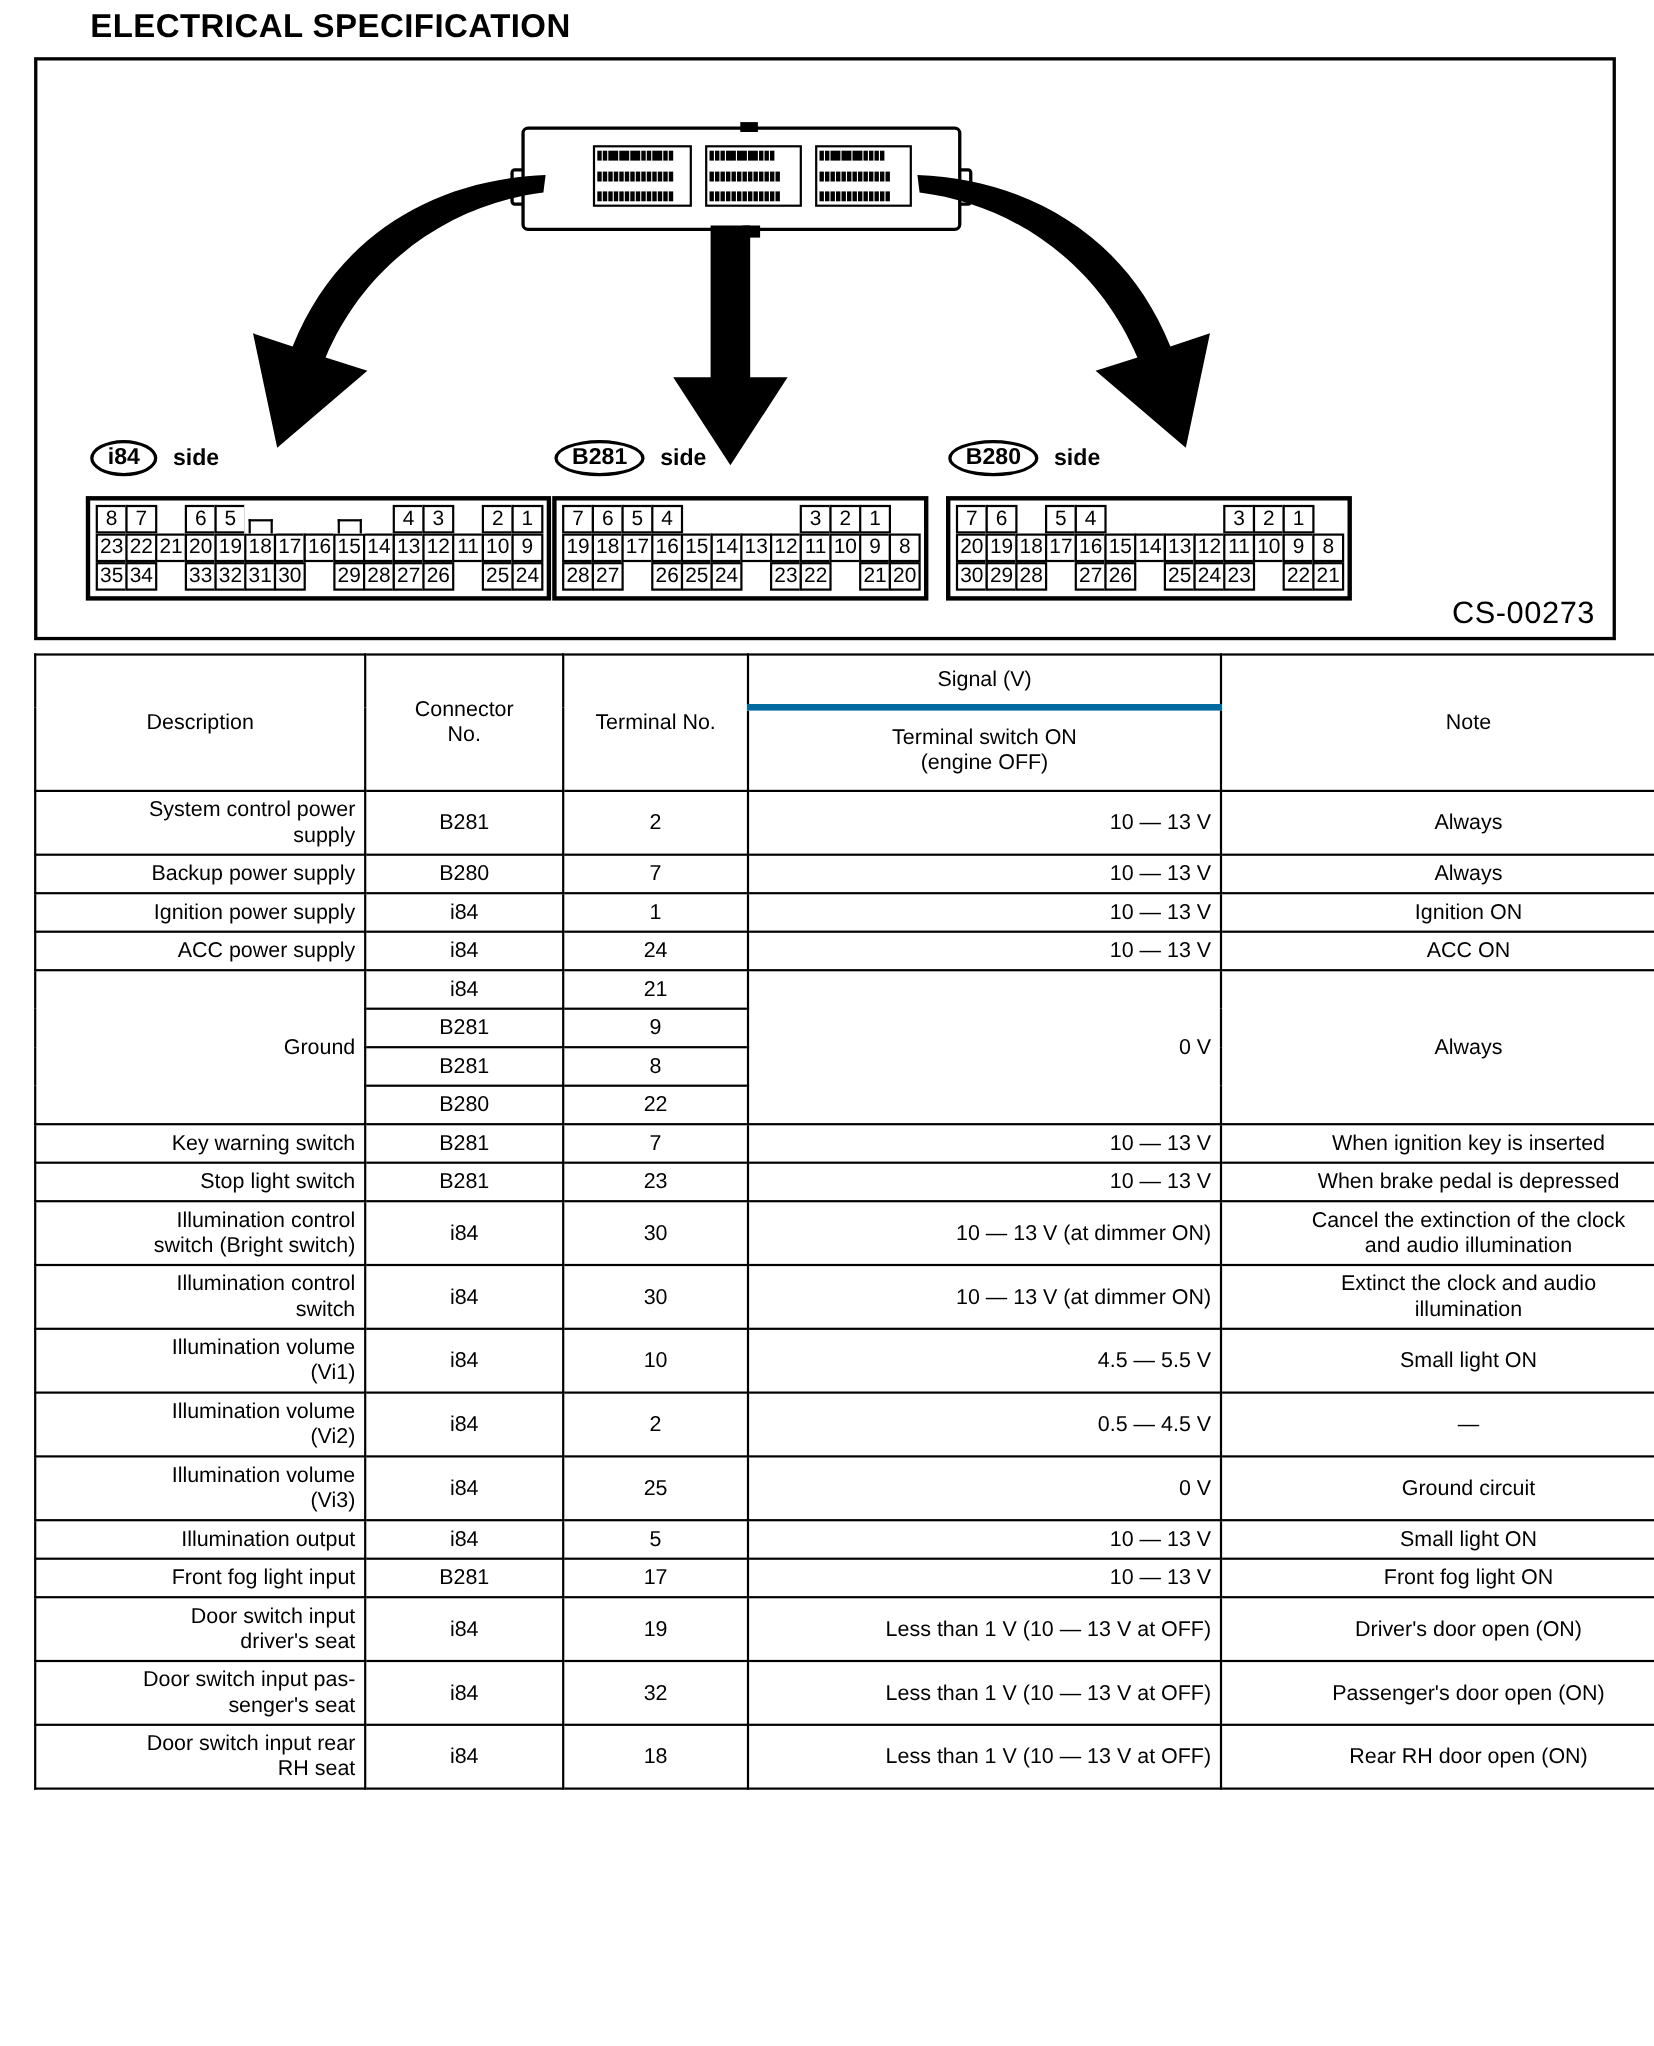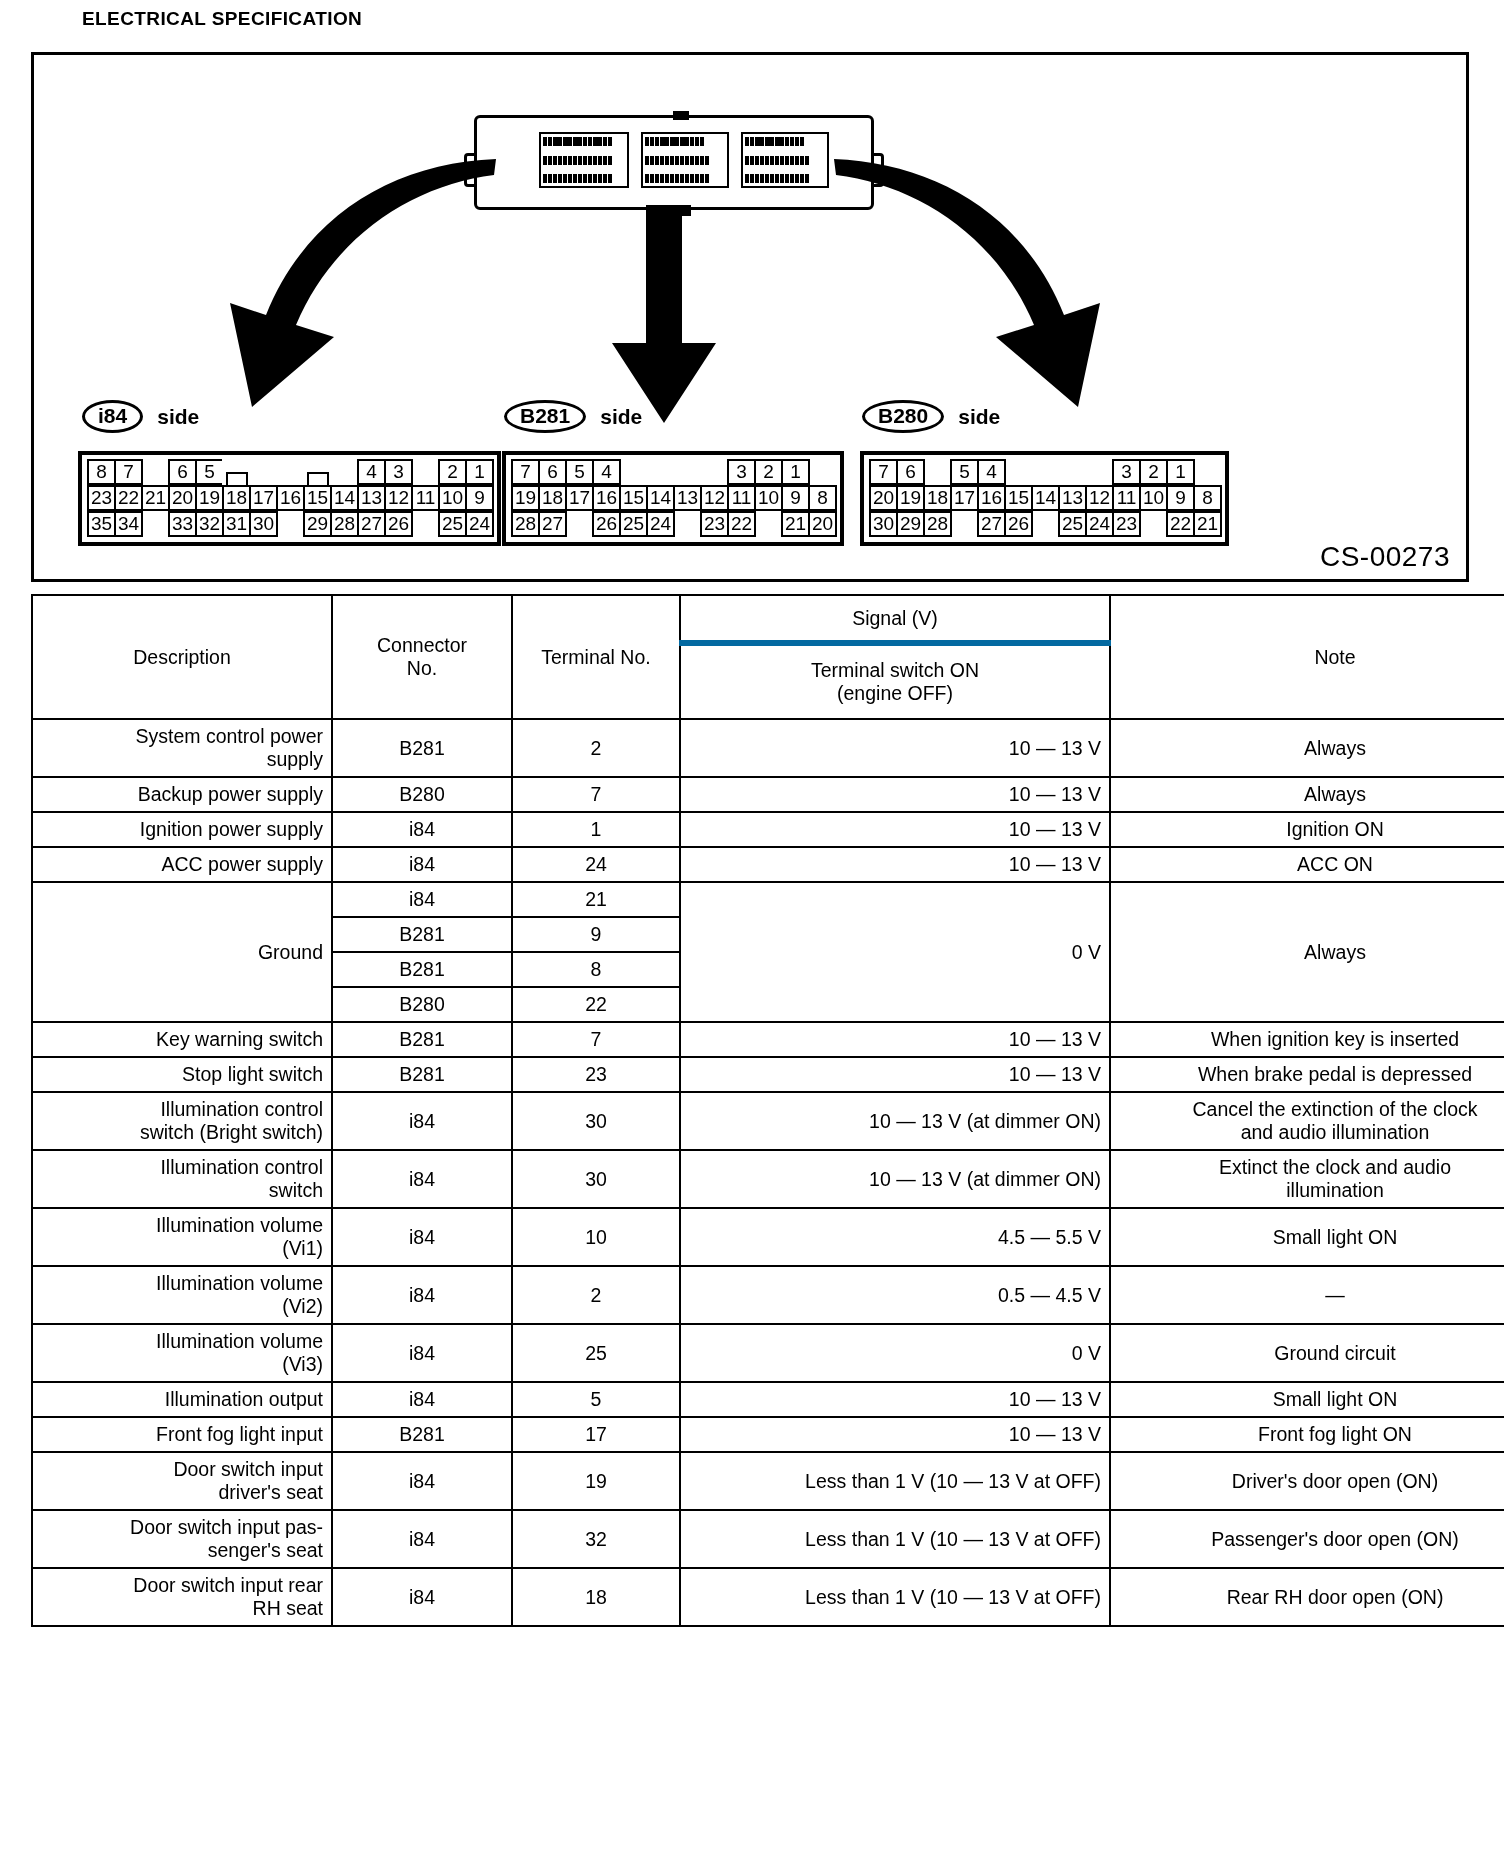--- a/index.html
+++ b/index.html
@@ -14,21 +14,21 @@
     color: #000000;
     position: relative;
     overflow: hidden;
   }
 
   
   .page-title {
     position: absolute;
     left: 82px;
     top: 8px;
-    font-size: 19px;
+    font-size: 30px;
     font-weight: bold;
     letter-spacing: 0.4px;
   }
 
   
   .figure-frame {
     position: absolute;
     left: 31px;
     top: 52px;
     width: 1438px;

